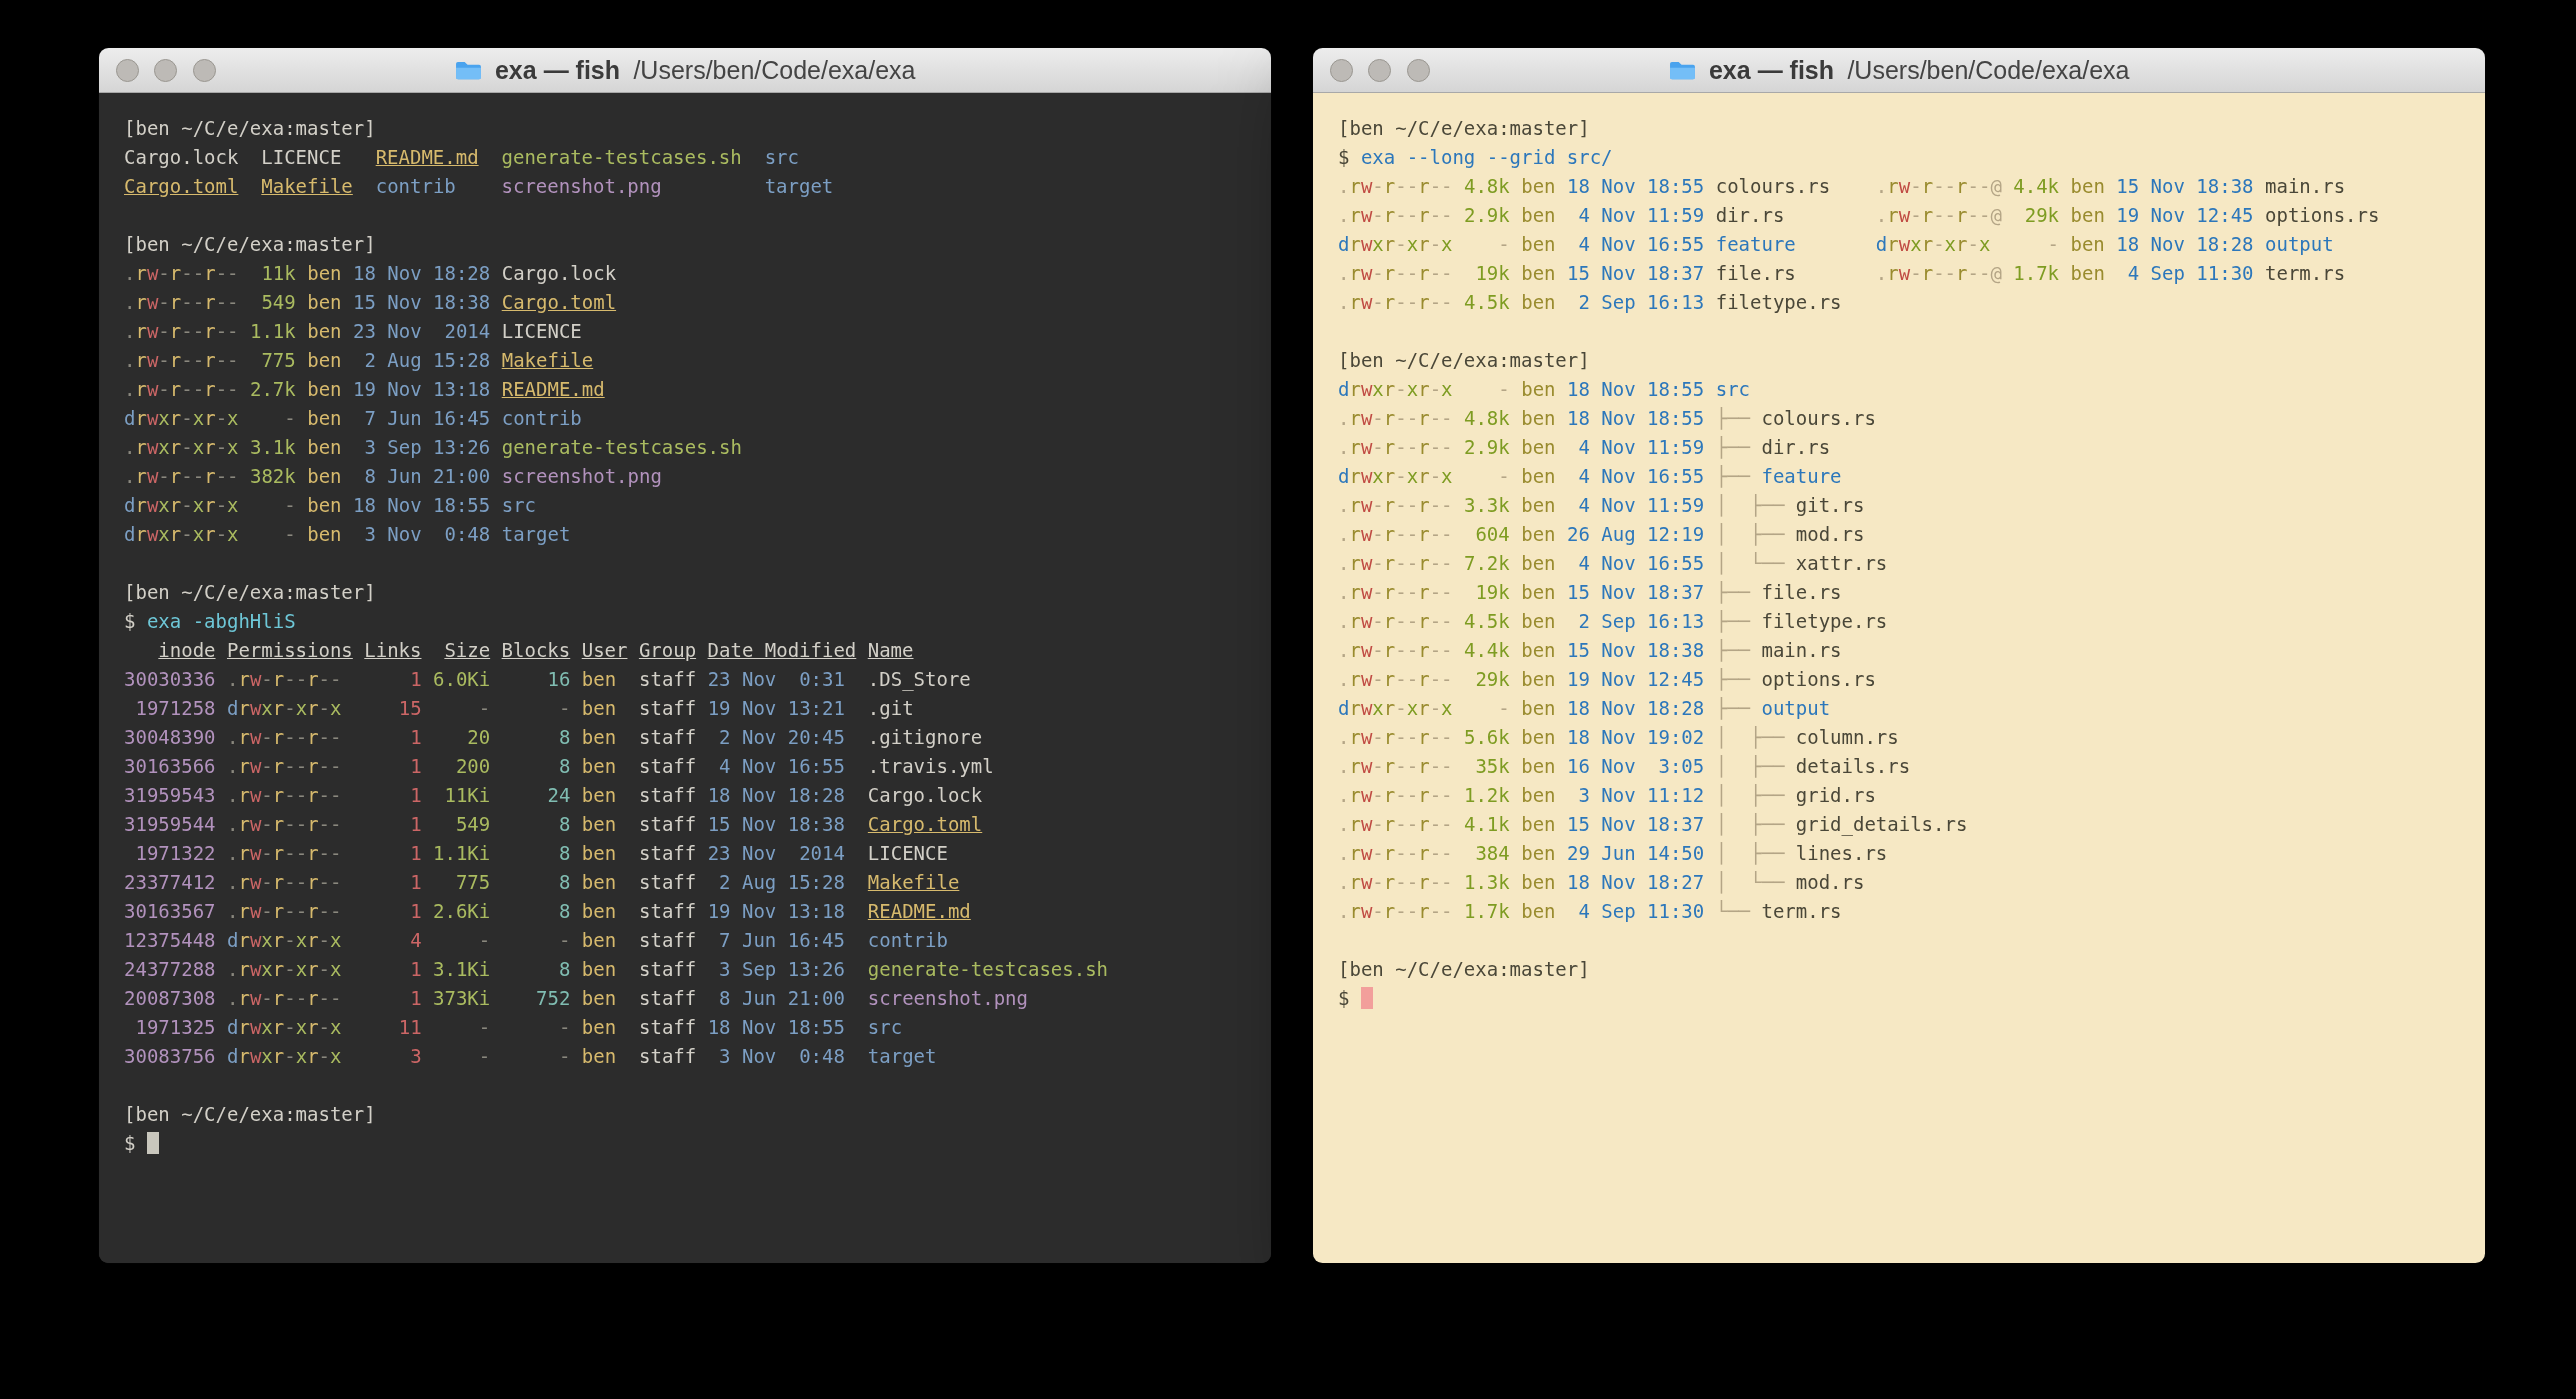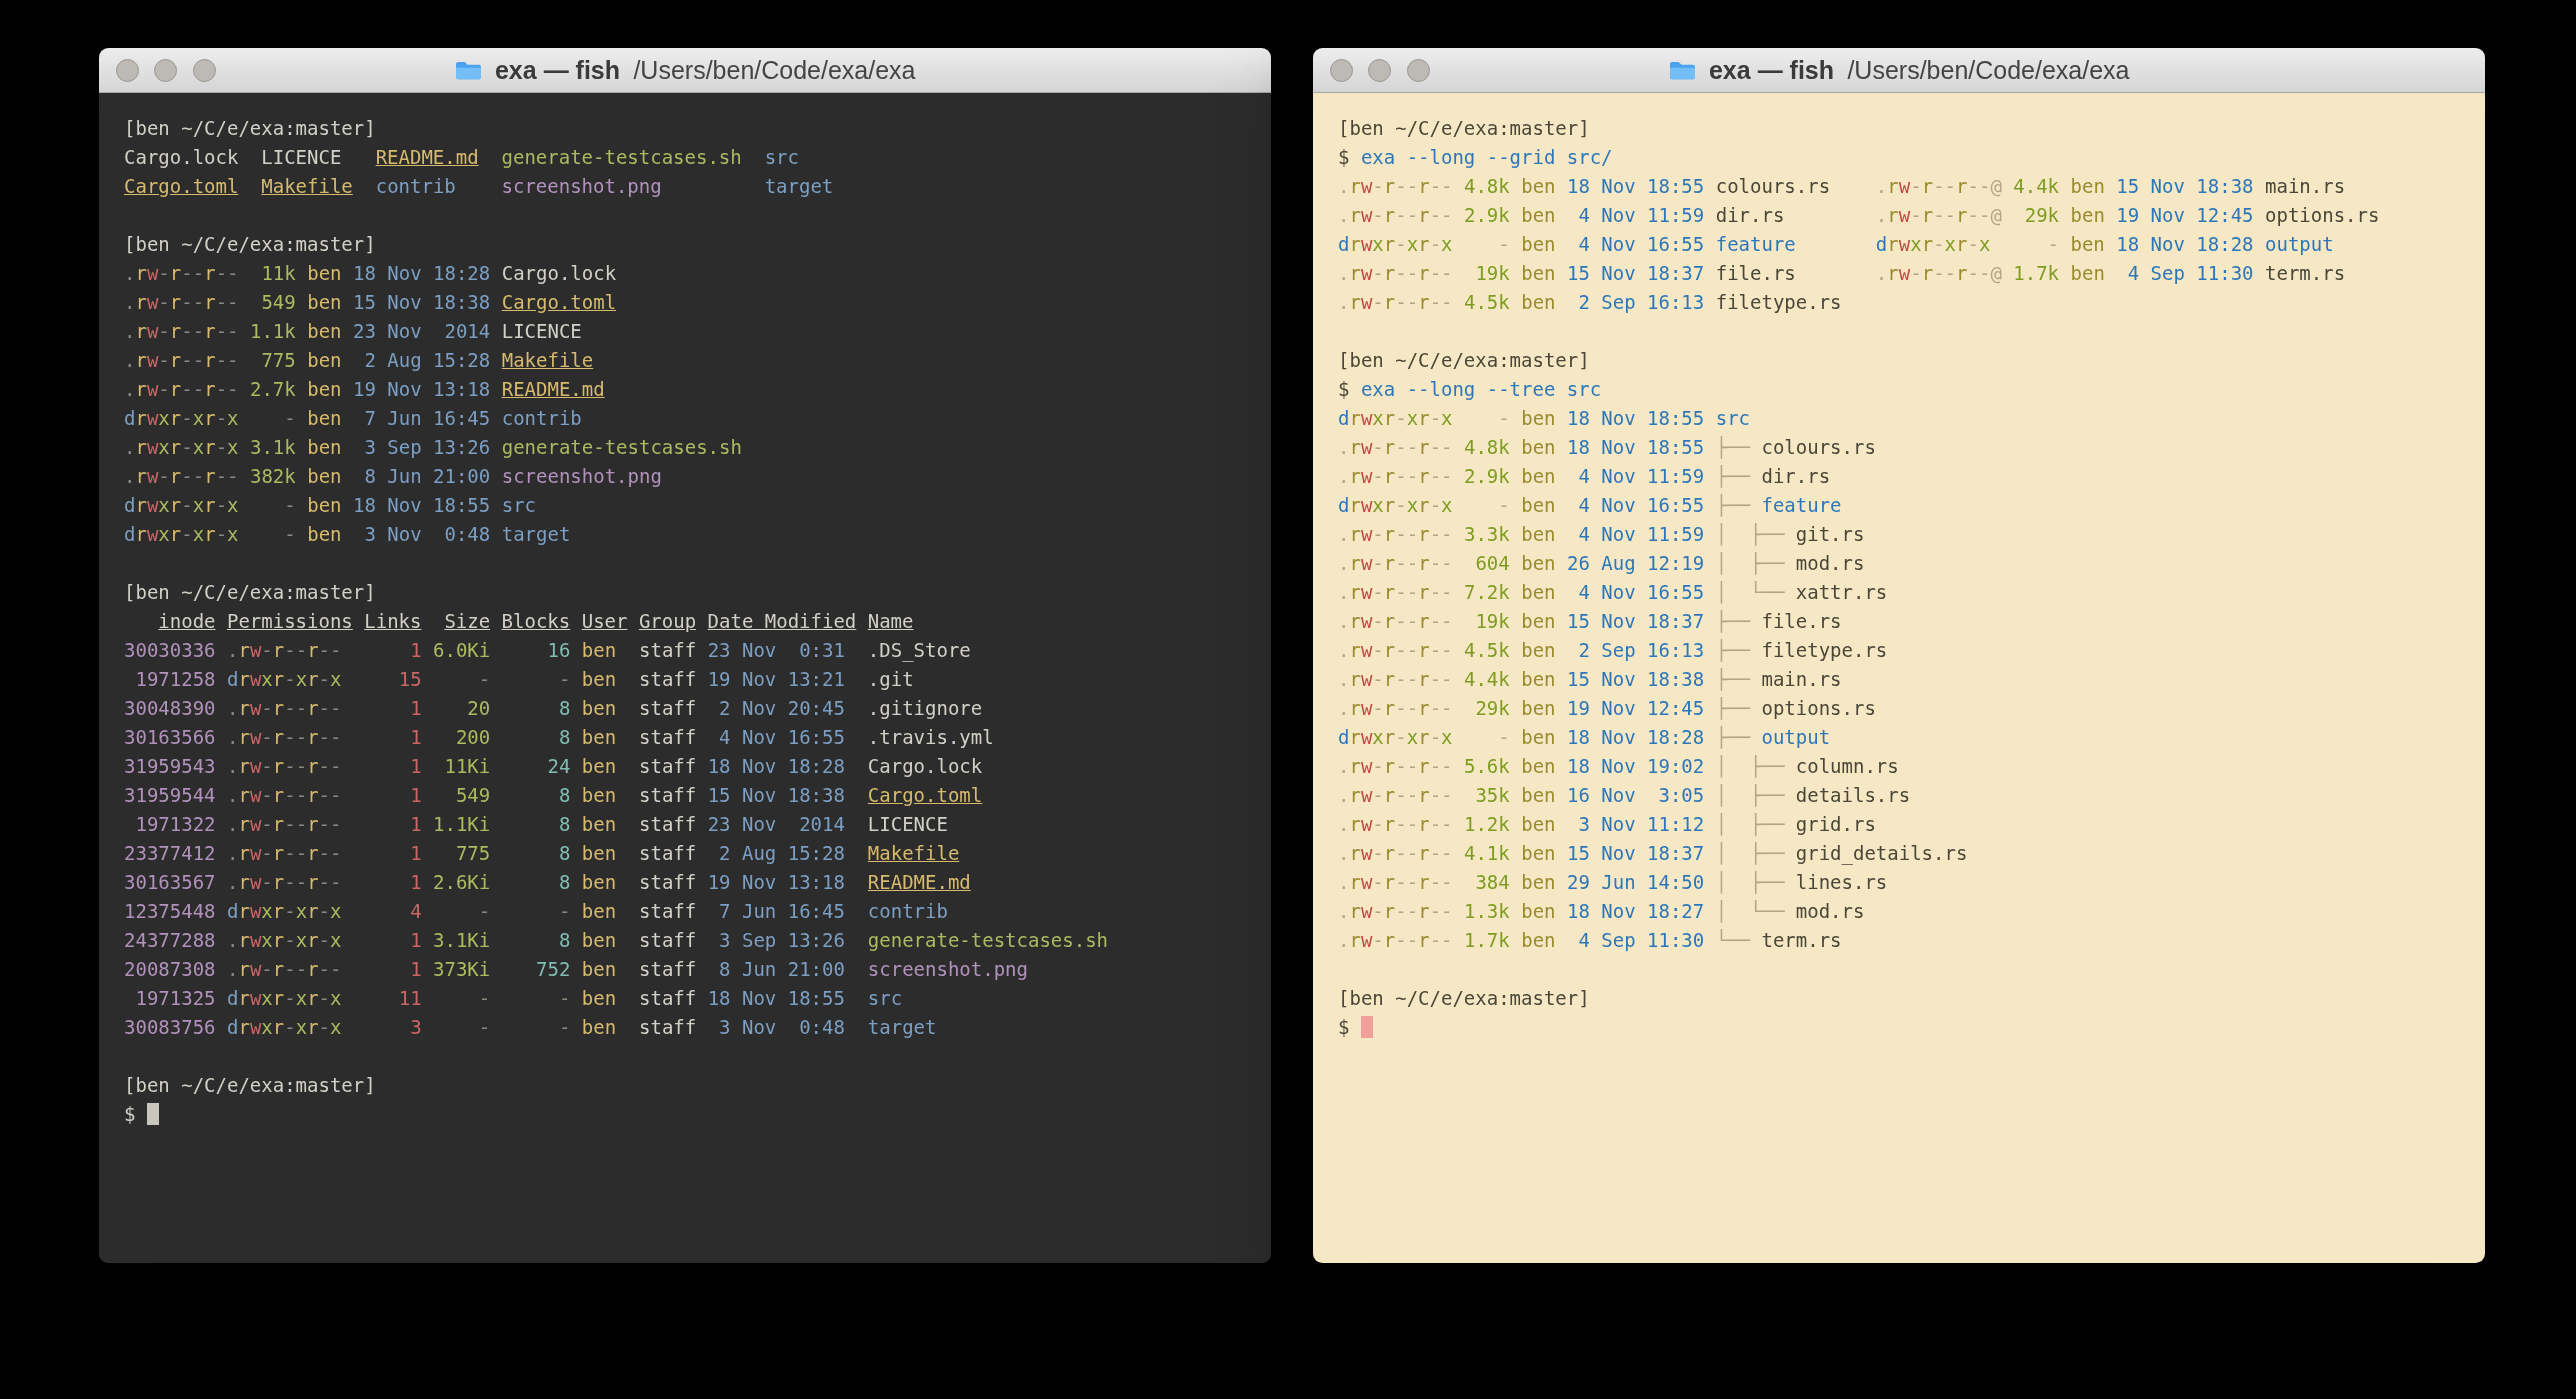--- a/index.html
+++ b/index.html
@@ -91,20 +91,21 @@
       <div class="tline"><span style="color: rgb(138, 136, 126);">.</span><span style="color: rgb(215, 186, 109);">r</span><span style="color: rgb(204, 102, 102);">w</span><span style="color: rgb(138, 136, 126);">-</span><span style="color: rgb(215, 186, 109);">r</span><span style="color: rgb(138, 136, 126);">-</span><span style="color: rgb(138, 136, 126);">-</span><span style="color: rgb(215, 186, 109);">r</span><span style="color: rgb(138, 136, 126);">-</span><span style="color: rgb(138, 136, 126);">-</span><span style="color: rgb(170, 187, 96);"> 1.1k</span><span style="color: rgb(211, 208, 200);"> </span><span style="color: rgb(215, 186, 109);">ben</span><span style="color: rgb(211, 208, 200);"> </span><span style="color: rgb(124, 159, 196);">23 Nov  2014</span><span style="color: rgb(211, 208, 200);"> </span><span style="color: rgb(211, 208, 200);">LICENCE</span></div>
       <div class="tline"><span style="color: rgb(138, 136, 126);">.</span><span style="color: rgb(215, 186, 109);">r</span><span style="color: rgb(204, 102, 102);">w</span><span style="color: rgb(138, 136, 126);">-</span><span style="color: rgb(215, 186, 109);">r</span><span style="color: rgb(138, 136, 126);">-</span><span style="color: rgb(138, 136, 126);">-</span><span style="color: rgb(215, 186, 109);">r</span><span style="color: rgb(138, 136, 126);">-</span><span style="color: rgb(138, 136, 126);">-</span><span style="color: rgb(170, 187, 96);">  775</span><span style="color: rgb(211, 208, 200);"> </span><span style="color: rgb(215, 186, 109);">ben</span><span style="color: rgb(211, 208, 200);"> </span><span style="color: rgb(124, 159, 196);"> 2 Aug 15:28</span><span style="color: rgb(211, 208, 200);"> </span><span style="color: rgb(215, 186, 109); text-decoration: underline;">Makefile</span></div>
       <div class="tline"><span style="color: rgb(138, 136, 126);">.</span><span style="color: rgb(215, 186, 109);">r</span><span style="color: rgb(204, 102, 102);">w</span><span style="color: rgb(138, 136, 126);">-</span><span style="color: rgb(215, 186, 109);">r</span><span style="color: rgb(138, 136, 126);">-</span><span style="color: rgb(138, 136, 126);">-</span><span style="color: rgb(215, 186, 109);">r</span><span style="color: rgb(138, 136, 126);">-</span><span style="color: rgb(138, 136, 126);">-</span><span style="color: rgb(170, 187, 96);"> 2.7k</span><span style="color: rgb(211, 208, 200);"> </span><span style="color: rgb(215, 186, 109);">ben</span><span style="color: rgb(211, 208, 200);"> </span><span style="color: rgb(124, 159, 196);">19 Nov 13:18</span><span style="color: rgb(211, 208, 200);"> </span><span style="color: rgb(215, 186, 109); text-decoration: underline;">README.md</span></div>
       <div class="tline"><span style="color: rgb(124, 159, 196);">d</span><span style="color: rgb(215, 186, 109);">r</span><span style="color: rgb(204, 102, 102);">w</span><span style="color: rgb(170, 187, 96);">x</span><span style="color: rgb(215, 186, 109);">r</span><span style="color: rgb(138, 136, 126);">-</span><span style="color: rgb(170, 187, 96);">x</span><span style="color: rgb(215, 186, 109);">r</span><span style="color: rgb(138, 136, 126);">-</span><span style="color: rgb(170, 187, 96);">x</span><span style="color: rgb(138, 136, 126);">    -</span><span style="color: rgb(211, 208, 200);"> </span><span style="color: rgb(215, 186, 109);">ben</span><span style="color: rgb(211, 208, 200);"> </span><span style="color: rgb(124, 159, 196);"> 7 Jun 16:45</span><span style="color: rgb(211, 208, 200);"> </span><span style="color: rgb(124, 159, 196);">contrib</span></div>
       <div class="tline"><span style="color: rgb(138, 136, 126);">.</span><span style="color: rgb(215, 186, 109);">r</span><span style="color: rgb(204, 102, 102);">w</span><span style="color: rgb(170, 187, 96);">x</span><span style="color: rgb(215, 186, 109);">r</span><span style="color: rgb(138, 136, 126);">-</span><span style="color: rgb(170, 187, 96);">x</span><span style="color: rgb(215, 186, 109);">r</span><span style="color: rgb(138, 136, 126);">-</span><span style="color: rgb(170, 187, 96);">x</span><span style="color: rgb(170, 187, 96);"> 3.1k</span><span style="color: rgb(211, 208, 200);"> </span><span style="color: rgb(215, 186, 109);">ben</span><span style="color: rgb(211, 208, 200);"> </span><span style="color: rgb(124, 159, 196);"> 3 Sep 13:26</span><span style="color: rgb(211, 208, 200);"> </span><span style="color: rgb(170, 187, 96);">generate-testcases.sh</span></div>
       <div class="tline"><span style="color: rgb(138, 136, 126);">.</span><span style="color: rgb(215, 186, 109);">r</span><span style="color: rgb(204, 102, 102);">w</span><span style="color: rgb(138, 136, 126);">-</span><span style="color: rgb(215, 186, 109);">r</span><span style="color: rgb(138, 136, 126);">-</span><span style="color: rgb(138, 136, 126);">-</span><span style="color: rgb(215, 186, 109);">r</span><span style="color: rgb(138, 136, 126);">-</span><span style="color: rgb(138, 136, 126);">-</span><span style="color: rgb(170, 187, 96);"> 382k</span><span style="color: rgb(211, 208, 200);"> </span><span style="color: rgb(215, 186, 109);">ben</span><span style="color: rgb(211, 208, 200);"> </span><span style="color: rgb(124, 159, 196);"> 8 Jun 21:00</span><span style="color: rgb(211, 208, 200);"> </span><span style="color: rgb(178, 146, 189);">screenshot.png</span></div>
       <div class="tline"><span style="color: rgb(124, 159, 196);">d</span><span style="color: rgb(215, 186, 109);">r</span><span style="color: rgb(204, 102, 102);">w</span><span style="color: rgb(170, 187, 96);">x</span><span style="color: rgb(215, 186, 109);">r</span><span style="color: rgb(138, 136, 126);">-</span><span style="color: rgb(170, 187, 96);">x</span><span style="color: rgb(215, 186, 109);">r</span><span style="color: rgb(138, 136, 126);">-</span><span style="color: rgb(170, 187, 96);">x</span><span style="color: rgb(138, 136, 126);">    -</span><span style="color: rgb(211, 208, 200);"> </span><span style="color: rgb(215, 186, 109);">ben</span><span style="color: rgb(211, 208, 200);"> </span><span style="color: rgb(124, 159, 196);">18 Nov 18:55</span><span style="color: rgb(211, 208, 200);"> </span><span style="color: rgb(124, 159, 196);">src</span></div>
       <div class="tline"><span style="color: rgb(124, 159, 196);">d</span><span style="color: rgb(215, 186, 109);">r</span><span style="color: rgb(204, 102, 102);">w</span><span style="color: rgb(170, 187, 96);">x</span><span style="color: rgb(215, 186, 109);">r</span><span style="color: rgb(138, 136, 126);">-</span><span style="color: rgb(170, 187, 96);">x</span><span style="color: rgb(215, 186, 109);">r</span><span style="color: rgb(138, 136, 126);">-</span><span style="color: rgb(170, 187, 96);">x</span><span style="color: rgb(138, 136, 126);">    -</span><span style="color: rgb(211, 208, 200);"> </span><span style="color: rgb(215, 186, 109);">ben</span><span style="color: rgb(211, 208, 200);"> </span><span style="color: rgb(124, 159, 196);"> 3 Nov  0:48</span><span style="color: rgb(211, 208, 200);"> </span><span style="color: rgb(124, 159, 196);">target</span></div>
       <div class="tline">&nbsp;</div>
       <div class="tline"><span style="color: rgb(211, 208, 200);">[ben ~/C/e/exa:master]</span></div>
+      <div class="tline"><span style="color: rgb(211, 208, 200);">$ </span><span style="color: rgb(110, 199, 215);">exa -abghHliS</span></div>
       <div class="tline"><span style="color: rgb(211, 208, 200);">   </span><span style="color: rgb(211, 208, 200); text-decoration: underline;">inode</span><span style="color: rgb(211, 208, 200);"> </span><span style="color: rgb(211, 208, 200); text-decoration: underline;">Permissions</span><span style="color: rgb(211, 208, 200);"> </span><span style="color: rgb(211, 208, 200); text-decoration: underline;">Links</span><span style="color: rgb(211, 208, 200);">  </span><span style="color: rgb(211, 208, 200); text-decoration: underline;">Size</span><span style="color: rgb(211, 208, 200);"> </span><span style="color: rgb(211, 208, 200); text-decoration: underline;">Blocks</span><span style="color: rgb(211, 208, 200);"> </span><span style="color: rgb(211, 208, 200); text-decoration: underline;">User</span><span style="color: rgb(211, 208, 200);"> </span><span style="color: rgb(211, 208, 200); text-decoration: underline;">Group</span><span style="color: rgb(211, 208, 200);"> </span><span style="color: rgb(211, 208, 200); text-decoration: underline;">Date Modified</span><span style="color: rgb(211, 208, 200);"> </span><span style="color: rgb(211, 208, 200); text-decoration: underline;">Name</span></div>
       <div class="tline"><span style="color: rgb(178, 146, 189);">30030336</span><span style="color: rgb(211, 208, 200);"> </span><span style="color: rgb(138, 136, 126);">.</span><span style="color: rgb(215, 186, 109);">r</span><span style="color: rgb(204, 102, 102);">w</span><span style="color: rgb(138, 136, 126);">-</span><span style="color: rgb(215, 186, 109);">r</span><span style="color: rgb(138, 136, 126);">-</span><span style="color: rgb(138, 136, 126);">-</span><span style="color: rgb(215, 186, 109);">r</span><span style="color: rgb(138, 136, 126);">-</span><span style="color: rgb(138, 136, 126);">-</span><span style="color: rgb(211, 208, 200);">  </span><span style="color: rgb(204, 102, 102);">    1</span><span style="color: rgb(211, 208, 200);"> </span><span style="color: rgb(170, 187, 96);">6.0Ki</span><span style="color: rgb(211, 208, 200);"> </span><span style="color: rgb(128, 189, 178);">    16</span><span style="color: rgb(211, 208, 200);"> </span><span style="color: rgb(215, 186, 109);">ben</span><span style="color: rgb(211, 208, 200);">  </span><span style="color: rgb(211, 208, 200);">staff</span><span style="color: rgb(211, 208, 200);"> </span><span style="color: rgb(124, 159, 196);">23 Nov  0:31</span><span style="color: rgb(211, 208, 200);">  </span><span style="color: rgb(211, 208, 200);">.DS_Store</span></div>
       <div class="tline"><span style="color: rgb(178, 146, 189);"> 1971258</span><span style="color: rgb(211, 208, 200);"> </span><span style="color: rgb(124, 159, 196);">d</span><span style="color: rgb(215, 186, 109);">r</span><span style="color: rgb(204, 102, 102);">w</span><span style="color: rgb(170, 187, 96);">x</span><span style="color: rgb(215, 186, 109);">r</span><span style="color: rgb(138, 136, 126);">-</span><span style="color: rgb(170, 187, 96);">x</span><span style="color: rgb(215, 186, 109);">r</span><span style="color: rgb(138, 136, 126);">-</span><span style="color: rgb(170, 187, 96);">x</span><span style="color: rgb(211, 208, 200);">  </span><span style="color: rgb(204, 102, 102);">   15</span><span style="color: rgb(211, 208, 200);"> </span><span style="color: rgb(138, 136, 126);">    -</span><span style="color: rgb(211, 208, 200);"> </span><span style="color: rgb(138, 136, 126);">     -</span><span style="color: rgb(211, 208, 200);"> </span><span style="color: rgb(215, 186, 109);">ben</span><span style="color: rgb(211, 208, 200);">  </span><span style="color: rgb(211, 208, 200);">staff</span><span style="color: rgb(211, 208, 200);"> </span><span style="color: rgb(124, 159, 196);">19 Nov 13:21</span><span style="color: rgb(211, 208, 200);">  </span><span style="color: rgb(211, 208, 200);">.git</span></div>
       <div class="tline"><span style="color: rgb(178, 146, 189);">30048390</span><span style="color: rgb(211, 208, 200);"> </span><span style="color: rgb(138, 136, 126);">.</span><span style="color: rgb(215, 186, 109);">r</span><span style="color: rgb(204, 102, 102);">w</span><span style="color: rgb(138, 136, 126);">-</span><span style="color: rgb(215, 186, 109);">r</span><span style="color: rgb(138, 136, 126);">-</span><span style="color: rgb(138, 136, 126);">-</span><span style="color: rgb(215, 186, 109);">r</span><span style="color: rgb(138, 136, 126);">-</span><span style="color: rgb(138, 136, 126);">-</span><span style="color: rgb(211, 208, 200);">  </span><span style="color: rgb(204, 102, 102);">    1</span><span style="color: rgb(211, 208, 200);"> </span><span style="color: rgb(170, 187, 96);">   20</span><span style="color: rgb(211, 208, 200);"> </span><span style="color: rgb(128, 189, 178);">     8</span><span style="color: rgb(211, 208, 200);"> </span><span style="color: rgb(215, 186, 109);">ben</span><span style="color: rgb(211, 208, 200);">  </span><span style="color: rgb(211, 208, 200);">staff</span><span style="color: rgb(211, 208, 200);"> </span><span style="color: rgb(124, 159, 196);"> 2 Nov 20:45</span><span style="color: rgb(211, 208, 200);">  </span><span style="color: rgb(211, 208, 200);">.gitignore</span></div>
       <div class="tline"><span style="color: rgb(178, 146, 189);">30163566</span><span style="color: rgb(211, 208, 200);"> </span><span style="color: rgb(138, 136, 126);">.</span><span style="color: rgb(215, 186, 109);">r</span><span style="color: rgb(204, 102, 102);">w</span><span style="color: rgb(138, 136, 126);">-</span><span style="color: rgb(215, 186, 109);">r</span><span style="color: rgb(138, 136, 126);">-</span><span style="color: rgb(138, 136, 126);">-</span><span style="color: rgb(215, 186, 109);">r</span><span style="color: rgb(138, 136, 126);">-</span><span style="color: rgb(138, 136, 126);">-</span><span style="color: rgb(211, 208, 200);">  </span><span style="color: rgb(204, 102, 102);">    1</span><span style="color: rgb(211, 208, 200);"> </span><span style="color: rgb(170, 187, 96);">  200</span><span style="color: rgb(211, 208, 200);"> </span><span style="color: rgb(128, 189, 178);">     8</span><span style="color: rgb(211, 208, 200);"> </span><span style="color: rgb(215, 186, 109);">ben</span><span style="color: rgb(211, 208, 200);">  </span><span style="color: rgb(211, 208, 200);">staff</span><span style="color: rgb(211, 208, 200);"> </span><span style="color: rgb(124, 159, 196);"> 4 Nov 16:55</span><span style="color: rgb(211, 208, 200);">  </span><span style="color: rgb(211, 208, 200);">.travis.yml</span></div>
       <div class="tline"><span style="color: rgb(178, 146, 189);">31959543</span><span style="color: rgb(211, 208, 200);"> </span><span style="color: rgb(138, 136, 126);">.</span><span style="color: rgb(215, 186, 109);">r</span><span style="color: rgb(204, 102, 102);">w</span><span style="color: rgb(138, 136, 126);">-</span><span style="color: rgb(215, 186, 109);">r</span><span style="color: rgb(138, 136, 126);">-</span><span style="color: rgb(138, 136, 126);">-</span><span style="color: rgb(215, 186, 109);">r</span><span style="color: rgb(138, 136, 126);">-</span><span style="color: rgb(138, 136, 126);">-</span><span style="color: rgb(211, 208, 200);">  </span><span style="color: rgb(204, 102, 102);">    1</span><span style="color: rgb(211, 208, 200);"> </span><span style="color: rgb(170, 187, 96);"> 11Ki</span><span style="color: rgb(211, 208, 200);"> </span><span style="color: rgb(128, 189, 178);">    24</span><span style="color: rgb(211, 208, 200);"> </span><span style="color: rgb(215, 186, 109);">ben</span><span style="color: rgb(211, 208, 200);">  </span><span style="color: rgb(211, 208, 200);">staff</span><span style="color: rgb(211, 208, 200);"> </span><span style="color: rgb(124, 159, 196);">18 Nov 18:28</span><span style="color: rgb(211, 208, 200);">  </span><span style="color: rgb(211, 208, 200);">Cargo.lock</span></div>
       <div class="tline"><span style="color: rgb(178, 146, 189);">31959544</span><span style="color: rgb(211, 208, 200);"> </span><span style="color: rgb(138, 136, 126);">.</span><span style="color: rgb(215, 186, 109);">r</span><span style="color: rgb(204, 102, 102);">w</span><span style="color: rgb(138, 136, 126);">-</span><span style="color: rgb(215, 186, 109);">r</span><span style="color: rgb(138, 136, 126);">-</span><span style="color: rgb(138, 136, 126);">-</span><span style="color: rgb(215, 186, 109);">r</span><span style="color: rgb(138, 136, 126);">-</span><span style="color: rgb(138, 136, 126);">-</span><span style="color: rgb(211, 208, 200);">  </span><span style="color: rgb(204, 102, 102);">    1</span><span style="color: rgb(211, 208, 200);"> </span><span style="color: rgb(170, 187, 96);">  549</span><span style="color: rgb(211, 208, 200);"> </span><span style="color: rgb(128, 189, 178);">     8</span><span style="color: rgb(211, 208, 200);"> </span><span style="color: rgb(215, 186, 109);">ben</span><span style="color: rgb(211, 208, 200);">  </span><span style="color: rgb(211, 208, 200);">staff</span><span style="color: rgb(211, 208, 200);"> </span><span style="color: rgb(124, 159, 196);">15 Nov 18:38</span><span style="color: rgb(211, 208, 200);">  </span><span style="color: rgb(215, 186, 109); text-decoration: underline;">Cargo.toml</span></div>
       <div class="tline"><span style="color: rgb(178, 146, 189);"> 1971322</span><span style="color: rgb(211, 208, 200);"> </span><span style="color: rgb(138, 136, 126);">.</span><span style="color: rgb(215, 186, 109);">r</span><span style="color: rgb(204, 102, 102);">w</span><span style="color: rgb(138, 136, 126);">-</span><span style="color: rgb(215, 186, 109);">r</span><span style="color: rgb(138, 136, 126);">-</span><span style="color: rgb(138, 136, 126);">-</span><span style="color: rgb(215, 186, 109);">r</span><span style="color: rgb(138, 136, 126);">-</span><span style="color: rgb(138, 136, 126);">-</span><span style="color: rgb(211, 208, 200);">  </span><span style="color: rgb(204, 102, 102);">    1</span><span style="color: rgb(211, 208, 200);"> </span><span style="color: rgb(170, 187, 96);">1.1Ki</span><span style="color: rgb(211, 208, 200);"> </span><span style="color: rgb(128, 189, 178);">     8</span><span style="color: rgb(211, 208, 200);"> </span><span style="color: rgb(215, 186, 109);">ben</span><span style="color: rgb(211, 208, 200);">  </span><span style="color: rgb(211, 208, 200);">staff</span><span style="color: rgb(211, 208, 200);"> </span><span style="color: rgb(124, 159, 196);">23 Nov  2014</span><span style="color: rgb(211, 208, 200);">  </span><span style="color: rgb(211, 208, 200);">LICENCE</span></div>
       <div class="tline"><span style="color: rgb(178, 146, 189);">23377412</span><span style="color: rgb(211, 208, 200);"> </span><span style="color: rgb(138, 136, 126);">.</span><span style="color: rgb(215, 186, 109);">r</span><span style="color: rgb(204, 102, 102);">w</span><span style="color: rgb(138, 136, 126);">-</span><span style="color: rgb(215, 186, 109);">r</span><span style="color: rgb(138, 136, 126);">-</span><span style="color: rgb(138, 136, 126);">-</span><span style="color: rgb(215, 186, 109);">r</span><span style="color: rgb(138, 136, 126);">-</span><span style="color: rgb(138, 136, 126);">-</span><span style="color: rgb(211, 208, 200);">  </span><span style="color: rgb(204, 102, 102);">    1</span><span style="color: rgb(211, 208, 200);"> </span><span style="color: rgb(170, 187, 96);">  775</span><span style="color: rgb(211, 208, 200);"> </span><span style="color: rgb(128, 189, 178);">     8</span><span style="color: rgb(211, 208, 200);"> </span><span style="color: rgb(215, 186, 109);">ben</span><span style="color: rgb(211, 208, 200);">  </span><span style="color: rgb(211, 208, 200);">staff</span><span style="color: rgb(211, 208, 200);"> </span><span style="color: rgb(124, 159, 196);"> 2 Aug 15:28</span><span style="color: rgb(211, 208, 200);">  </span><span style="color: rgb(215, 186, 109); text-decoration: underline;">Makefile</span></div>
       <div class="tline"><span style="color: rgb(178, 146, 189);">30163567</span><span style="color: rgb(211, 208, 200);"> </span><span style="color: rgb(138, 136, 126);">.</span><span style="color: rgb(215, 186, 109);">r</span><span style="color: rgb(204, 102, 102);">w</span><span style="color: rgb(138, 136, 126);">-</span><span style="color: rgb(215, 186, 109);">r</span><span style="color: rgb(138, 136, 126);">-</span><span style="color: rgb(138, 136, 126);">-</span><span style="color: rgb(215, 186, 109);">r</span><span style="color: rgb(138, 136, 126);">-</span><span style="color: rgb(138, 136, 126);">-</span><span style="color: rgb(211, 208, 200);">  </span><span style="color: rgb(204, 102, 102);">    1</span><span style="color: rgb(211, 208, 200);"> </span><span style="color: rgb(170, 187, 96);">2.6Ki</span><span style="color: rgb(211, 208, 200);"> </span><span style="color: rgb(128, 189, 178);">     8</span><span style="color: rgb(211, 208, 200);"> </span><span style="color: rgb(215, 186, 109);">ben</span><span style="color: rgb(211, 208, 200);">  </span><span style="color: rgb(211, 208, 200);">staff</span><span style="color: rgb(211, 208, 200);"> </span><span style="color: rgb(124, 159, 196);">19 Nov 13:18</span><span style="color: rgb(211, 208, 200);">  </span><span style="color: rgb(215, 186, 109); text-decoration: underline;">README.md</span></div>
@@ -138,21 +139,20 @@
   <div class="terminal-body" style="background: rgb(246, 232, 196); color: rgb(74, 71, 56);">
       <div class="tline"><span style="color: rgb(74, 71, 56);">[ben ~/C/e/exa:master]</span></div>
       <div class="tline"><span style="color: rgb(74, 71, 56);">$ </span><span style="color: rgb(44, 119, 187);">exa --long --grid src/</span></div>
       <div class="tline"><span style="color: rgb(180, 165, 134);">.</span><span style="color: rgb(153, 139, 46);">r</span><span style="color: rgb(192, 75, 67);">w</span><span style="color: rgb(180, 165, 134);">-</span><span style="color: rgb(153, 139, 46);">r</span><span style="color: rgb(180, 165, 134);">-</span><span style="color: rgb(180, 165, 134);">-</span><span style="color: rgb(153, 139, 46);">r</span><span style="color: rgb(180, 165, 134);">-</span><span style="color: rgb(180, 165, 134);">-</span><span style="color: rgb(126, 156, 34);"> 4.8k</span><span style="color: rgb(74, 71, 56);"> </span><span style="color: rgb(153, 139, 46);">ben</span><span style="color: rgb(74, 71, 56);"> </span><span style="color: rgb(44, 119, 187);">18 Nov 18:55</span><span style="color: rgb(74, 71, 56);"> </span><span style="color: rgb(74, 71, 56);">colours.rs</span><span style="color: rgb(74, 71, 56);">    </span><span style="color: rgb(180, 165, 134);">.</span><span style="color: rgb(153, 139, 46);">r</span><span style="color: rgb(192, 75, 67);">w</span><span style="color: rgb(180, 165, 134);">-</span><span style="color: rgb(153, 139, 46);">r</span><span style="color: rgb(180, 165, 134);">-</span><span style="color: rgb(180, 165, 134);">-</span><span style="color: rgb(153, 139, 46);">r</span><span style="color: rgb(180, 165, 134);">-</span><span style="color: rgb(180, 165, 134);">-</span><span style="color: rgb(180, 165, 134);">@</span><span style="color: rgb(126, 156, 34);"> 4.4k</span><span style="color: rgb(74, 71, 56);"> </span><span style="color: rgb(153, 139, 46);">ben</span><span style="color: rgb(74, 71, 56);"> </span><span style="color: rgb(44, 119, 187);">15 Nov 18:38</span><span style="color: rgb(74, 71, 56);"> </span><span style="color: rgb(74, 71, 56);">main.rs</span></div>
       <div class="tline"><span style="color: rgb(180, 165, 134);">.</span><span style="color: rgb(153, 139, 46);">r</span><span style="color: rgb(192, 75, 67);">w</span><span style="color: rgb(180, 165, 134);">-</span><span style="color: rgb(153, 139, 46);">r</span><span style="color: rgb(180, 165, 134);">-</span><span style="color: rgb(180, 165, 134);">-</span><span style="color: rgb(153, 139, 46);">r</span><span style="color: rgb(180, 165, 134);">-</span><span style="color: rgb(180, 165, 134);">-</span><span style="color: rgb(126, 156, 34);"> 2.9k</span><span style="color: rgb(74, 71, 56);"> </span><span style="color: rgb(153, 139, 46);">ben</span><span style="color: rgb(74, 71, 56);"> </span><span style="color: rgb(44, 119, 187);"> 4 Nov 11:59</span><span style="color: rgb(74, 71, 56);"> </span><span style="color: rgb(74, 71, 56);">dir.rs</span><span style="color: rgb(74, 71, 56);">        </span><span style="color: rgb(180, 165, 134);">.</span><span style="color: rgb(153, 139, 46);">r</span><span style="color: rgb(192, 75, 67);">w</span><span style="color: rgb(180, 165, 134);">-</span><span style="color: rgb(153, 139, 46);">r</span><span style="color: rgb(180, 165, 134);">-</span><span style="color: rgb(180, 165, 134);">-</span><span style="color: rgb(153, 139, 46);">r</span><span style="color: rgb(180, 165, 134);">-</span><span style="color: rgb(180, 165, 134);">-</span><span style="color: rgb(180, 165, 134);">@</span><span style="color: rgb(126, 156, 34);">  29k</span><span style="color: rgb(74, 71, 56);"> </span><span style="color: rgb(153, 139, 46);">ben</span><span style="color: rgb(74, 71, 56);"> </span><span style="color: rgb(44, 119, 187);">19 Nov 12:45</span><span style="color: rgb(74, 71, 56);"> </span><span style="color: rgb(74, 71, 56);">options.rs</span></div>
       <div class="tline"><span style="color: rgb(44, 119, 187);">d</span><span style="color: rgb(153, 139, 46);">r</span><span style="color: rgb(192, 75, 67);">w</span><span style="color: rgb(126, 156, 34);">x</span><span style="color: rgb(153, 139, 46);">r</span><span style="color: rgb(180, 165, 134);">-</span><span style="color: rgb(126, 156, 34);">x</span><span style="color: rgb(153, 139, 46);">r</span><span style="color: rgb(180, 165, 134);">-</span><span style="color: rgb(126, 156, 34);">x</span><span style="color: rgb(180, 165, 134);">    -</span><span style="color: rgb(74, 71, 56);"> </span><span style="color: rgb(153, 139, 46);">ben</span><span style="color: rgb(74, 71, 56);"> </span><span style="color: rgb(44, 119, 187);"> 4 Nov 16:55</span><span style="color: rgb(74, 71, 56);"> </span><span style="color: rgb(44, 119, 187);">feature</span><span style="color: rgb(74, 71, 56);">       </span><span style="color: rgb(44, 119, 187);">d</span><span style="color: rgb(153, 139, 46);">r</span><span style="color: rgb(192, 75, 67);">w</span><span style="color: rgb(126, 156, 34);">x</span><span style="color: rgb(153, 139, 46);">r</span><span style="color: rgb(180, 165, 134);">-</span><span style="color: rgb(126, 156, 34);">x</span><span style="color: rgb(153, 139, 46);">r</span><span style="color: rgb(180, 165, 134);">-</span><span style="color: rgb(126, 156, 34);">x</span><span style="color: rgb(180, 165, 134);">     -</span><span style="color: rgb(74, 71, 56);"> </span><span style="color: rgb(153, 139, 46);">ben</span><span style="color: rgb(74, 71, 56);"> </span><span style="color: rgb(44, 119, 187);">18 Nov 18:28</span><span style="color: rgb(74, 71, 56);"> </span><span style="color: rgb(44, 119, 187);">output</span></div>
       <div class="tline"><span style="color: rgb(180, 165, 134);">.</span><span style="color: rgb(153, 139, 46);">r</span><span style="color: rgb(192, 75, 67);">w</span><span style="color: rgb(180, 165, 134);">-</span><span style="color: rgb(153, 139, 46);">r</span><span style="color: rgb(180, 165, 134);">-</span><span style="color: rgb(180, 165, 134);">-</span><span style="color: rgb(153, 139, 46);">r</span><span style="color: rgb(180, 165, 134);">-</span><span style="color: rgb(180, 165, 134);">-</span><span style="color: rgb(126, 156, 34);">  19k</span><span style="color: rgb(74, 71, 56);"> </span><span style="color: rgb(153, 139, 46);">ben</span><span style="color: rgb(74, 71, 56);"> </span><span style="color: rgb(44, 119, 187);">15 Nov 18:37</span><span style="color: rgb(74, 71, 56);"> </span><span style="color: rgb(74, 71, 56);">file.rs</span><span style="color: rgb(74, 71, 56);">       </span><span style="color: rgb(180, 165, 134);">.</span><span style="color: rgb(153, 139, 46);">r</span><span style="color: rgb(192, 75, 67);">w</span><span style="color: rgb(180, 165, 134);">-</span><span style="color: rgb(153, 139, 46);">r</span><span style="color: rgb(180, 165, 134);">-</span><span style="color: rgb(180, 165, 134);">-</span><span style="color: rgb(153, 139, 46);">r</span><span style="color: rgb(180, 165, 134);">-</span><span style="color: rgb(180, 165, 134);">-</span><span style="color: rgb(180, 165, 134);">@</span><span style="color: rgb(126, 156, 34);"> 1.7k</span><span style="color: rgb(74, 71, 56);"> </span><span style="color: rgb(153, 139, 46);">ben</span><span style="color: rgb(74, 71, 56);"> </span><span style="color: rgb(44, 119, 187);"> 4 Sep 11:30</span><span style="color: rgb(74, 71, 56);"> </span><span style="color: rgb(74, 71, 56);">term.rs</span></div>
       <div class="tline"><span style="color: rgb(180, 165, 134);">.</span><span style="color: rgb(153, 139, 46);">r</span><span style="color: rgb(192, 75, 67);">w</span><span style="color: rgb(180, 165, 134);">-</span><span style="color: rgb(153, 139, 46);">r</span><span style="color: rgb(180, 165, 134);">-</span><span style="color: rgb(180, 165, 134);">-</span><span style="color: rgb(153, 139, 46);">r</span><span style="color: rgb(180, 165, 134);">-</span><span style="color: rgb(180, 165, 134);">-</span><span style="color: rgb(126, 156, 34);"> 4.5k</span><span style="color: rgb(74, 71, 56);"> </span><span style="color: rgb(153, 139, 46);">ben</span><span style="color: rgb(74, 71, 56);"> </span><span style="color: rgb(44, 119, 187);"> 2 Sep 16:13</span><span style="color: rgb(74, 71, 56);"> </span><span style="color: rgb(74, 71, 56);">filetype.rs</span></div>
       <div class="tline">&nbsp;</div>
       <div class="tline"><span style="color: rgb(74, 71, 56);">[ben ~/C/e/exa:master]</span></div>
-      <div class="tline"><span style="color: rgb(74, 71, 56);">$ </span><span style="color: rgb(44, 119, 187);">exa --long --tree src</span></div>
       <div class="tline"><span style="color: rgb(44, 119, 187);">d</span><span style="color: rgb(153, 139, 46);">r</span><span style="color: rgb(192, 75, 67);">w</span><span style="color: rgb(126, 156, 34);">x</span><span style="color: rgb(153, 139, 46);">r</span><span style="color: rgb(180, 165, 134);">-</span><span style="color: rgb(126, 156, 34);">x</span><span style="color: rgb(153, 139, 46);">r</span><span style="color: rgb(180, 165, 134);">-</span><span style="color: rgb(126, 156, 34);">x</span><span style="color: rgb(180, 165, 134);">    -</span><span style="color: rgb(74, 71, 56);"> </span><span style="color: rgb(153, 139, 46);">ben</span><span style="color: rgb(74, 71, 56);"> </span><span style="color: rgb(44, 119, 187);">18 Nov 18:55</span><span style="color: rgb(74, 71, 56);"> </span><span style="color: rgb(44, 119, 187);">src</span></div>
       <div class="tline"><span style="color: rgb(180, 165, 134);">.</span><span style="color: rgb(153, 139, 46);">r</span><span style="color: rgb(192, 75, 67);">w</span><span style="color: rgb(180, 165, 134);">-</span><span style="color: rgb(153, 139, 46);">r</span><span style="color: rgb(180, 165, 134);">-</span><span style="color: rgb(180, 165, 134);">-</span><span style="color: rgb(153, 139, 46);">r</span><span style="color: rgb(180, 165, 134);">-</span><span style="color: rgb(180, 165, 134);">-</span><span style="color: rgb(126, 156, 34);"> 4.8k</span><span style="color: rgb(74, 71, 56);"> </span><span style="color: rgb(153, 139, 46);">ben</span><span style="color: rgb(74, 71, 56);"> </span><span style="color: rgb(44, 119, 187);">18 Nov 18:55</span><span style="color: rgb(74, 71, 56);"> </span><span style="color: rgb(180, 165, 134);">├── </span><span style="color: rgb(74, 71, 56);">colours.rs</span></div>
       <div class="tline"><span style="color: rgb(180, 165, 134);">.</span><span style="color: rgb(153, 139, 46);">r</span><span style="color: rgb(192, 75, 67);">w</span><span style="color: rgb(180, 165, 134);">-</span><span style="color: rgb(153, 139, 46);">r</span><span style="color: rgb(180, 165, 134);">-</span><span style="color: rgb(180, 165, 134);">-</span><span style="color: rgb(153, 139, 46);">r</span><span style="color: rgb(180, 165, 134);">-</span><span style="color: rgb(180, 165, 134);">-</span><span style="color: rgb(126, 156, 34);"> 2.9k</span><span style="color: rgb(74, 71, 56);"> </span><span style="color: rgb(153, 139, 46);">ben</span><span style="color: rgb(74, 71, 56);"> </span><span style="color: rgb(44, 119, 187);"> 4 Nov 11:59</span><span style="color: rgb(74, 71, 56);"> </span><span style="color: rgb(180, 165, 134);">├── </span><span style="color: rgb(74, 71, 56);">dir.rs</span></div>
       <div class="tline"><span style="color: rgb(44, 119, 187);">d</span><span style="color: rgb(153, 139, 46);">r</span><span style="color: rgb(192, 75, 67);">w</span><span style="color: rgb(126, 156, 34);">x</span><span style="color: rgb(153, 139, 46);">r</span><span style="color: rgb(180, 165, 134);">-</span><span style="color: rgb(126, 156, 34);">x</span><span style="color: rgb(153, 139, 46);">r</span><span style="color: rgb(180, 165, 134);">-</span><span style="color: rgb(126, 156, 34);">x</span><span style="color: rgb(180, 165, 134);">    -</span><span style="color: rgb(74, 71, 56);"> </span><span style="color: rgb(153, 139, 46);">ben</span><span style="color: rgb(74, 71, 56);"> </span><span style="color: rgb(44, 119, 187);"> 4 Nov 16:55</span><span style="color: rgb(74, 71, 56);"> </span><span style="color: rgb(180, 165, 134);">├── </span><span style="color: rgb(44, 119, 187);">feature</span></div>
       <div class="tline"><span style="color: rgb(180, 165, 134);">.</span><span style="color: rgb(153, 139, 46);">r</span><span style="color: rgb(192, 75, 67);">w</span><span style="color: rgb(180, 165, 134);">-</span><span style="color: rgb(153, 139, 46);">r</span><span style="color: rgb(180, 165, 134);">-</span><span style="color: rgb(180, 165, 134);">-</span><span style="color: rgb(153, 139, 46);">r</span><span style="color: rgb(180, 165, 134);">-</span><span style="color: rgb(180, 165, 134);">-</span><span style="color: rgb(126, 156, 34);"> 3.3k</span><span style="color: rgb(74, 71, 56);"> </span><span style="color: rgb(153, 139, 46);">ben</span><span style="color: rgb(74, 71, 56);"> </span><span style="color: rgb(44, 119, 187);"> 4 Nov 11:59</span><span style="color: rgb(74, 71, 56);"> </span><span style="color: rgb(180, 165, 134);">│  ├── </span><span style="color: rgb(74, 71, 56);">git.rs</span></div>
       <div class="tline"><span style="color: rgb(180, 165, 134);">.</span><span style="color: rgb(153, 139, 46);">r</span><span style="color: rgb(192, 75, 67);">w</span><span style="color: rgb(180, 165, 134);">-</span><span style="color: rgb(153, 139, 46);">r</span><span style="color: rgb(180, 165, 134);">-</span><span style="color: rgb(180, 165, 134);">-</span><span style="color: rgb(153, 139, 46);">r</span><span style="color: rgb(180, 165, 134);">-</span><span style="color: rgb(180, 165, 134);">-</span><span style="color: rgb(126, 156, 34);">  604</span><span style="color: rgb(74, 71, 56);"> </span><span style="color: rgb(153, 139, 46);">ben</span><span style="color: rgb(74, 71, 56);"> </span><span style="color: rgb(44, 119, 187);">26 Aug 12:19</span><span style="color: rgb(74, 71, 56);"> </span><span style="color: rgb(180, 165, 134);">│  ├── </span><span style="color: rgb(74, 71, 56);">mod.rs</span></div>
       <div class="tline"><span style="color: rgb(180, 165, 134);">.</span><span style="color: rgb(153, 139, 46);">r</span><span style="color: rgb(192, 75, 67);">w</span><span style="color: rgb(180, 165, 134);">-</span><span style="color: rgb(153, 139, 46);">r</span><span style="color: rgb(180, 165, 134);">-</span><span style="color: rgb(180, 165, 134);">-</span><span style="color: rgb(153, 139, 46);">r</span><span style="color: rgb(180, 165, 134);">-</span><span style="color: rgb(180, 165, 134);">-</span><span style="color: rgb(126, 156, 34);"> 7.2k</span><span style="color: rgb(74, 71, 56);"> </span><span style="color: rgb(153, 139, 46);">ben</span><span style="color: rgb(74, 71, 56);"> </span><span style="color: rgb(44, 119, 187);"> 4 Nov 16:55</span><span style="color: rgb(74, 71, 56);"> </span><span style="color: rgb(180, 165, 134);">│  └── </span><span style="color: rgb(74, 71, 56);">xattr.rs</span></div>
       <div class="tline"><span style="color: rgb(180, 165, 134);">.</span><span style="color: rgb(153, 139, 46);">r</span><span style="color: rgb(192, 75, 67);">w</span><span style="color: rgb(180, 165, 134);">-</span><span style="color: rgb(153, 139, 46);">r</span><span style="color: rgb(180, 165, 134);">-</span><span style="color: rgb(180, 165, 134);">-</span><span style="color: rgb(153, 139, 46);">r</span><span style="color: rgb(180, 165, 134);">-</span><span style="color: rgb(180, 165, 134);">-</span><span style="color: rgb(126, 156, 34);">  19k</span><span style="color: rgb(74, 71, 56);"> </span><span style="color: rgb(153, 139, 46);">ben</span><span style="color: rgb(74, 71, 56);"> </span><span style="color: rgb(44, 119, 187);">15 Nov 18:37</span><span style="color: rgb(74, 71, 56);"> </span><span style="color: rgb(180, 165, 134);">├── </span><span style="color: rgb(74, 71, 56);">file.rs</span></div>
       <div class="tline"><span style="color: rgb(180, 165, 134);">.</span><span style="color: rgb(153, 139, 46);">r</span><span style="color: rgb(192, 75, 67);">w</span><span style="color: rgb(180, 165, 134);">-</span><span style="color: rgb(153, 139, 46);">r</span><span style="color: rgb(180, 165, 134);">-</span><span style="color: rgb(180, 165, 134);">-</span><span style="color: rgb(153, 139, 46);">r</span><span style="color: rgb(180, 165, 134);">-</span><span style="color: rgb(180, 165, 134);">-</span><span style="color: rgb(126, 156, 34);"> 4.5k</span><span style="color: rgb(74, 71, 56);"> </span><span style="color: rgb(153, 139, 46);">ben</span><span style="color: rgb(74, 71, 56);"> </span><span style="color: rgb(44, 119, 187);"> 2 Sep 16:13</span><span style="color: rgb(74, 71, 56);"> </span><span style="color: rgb(180, 165, 134);">├── </span><span style="color: rgb(74, 71, 56);">filetype.rs</span></div>
       <div class="tline"><span style="color: rgb(180, 165, 134);">.</span><span style="color: rgb(153, 139, 46);">r</span><span style="color: rgb(192, 75, 67);">w</span><span style="color: rgb(180, 165, 134);">-</span><span style="color: rgb(153, 139, 46);">r</span><span style="color: rgb(180, 165, 134);">-</span><span style="color: rgb(180, 165, 134);">-</span><span style="color: rgb(153, 139, 46);">r</span><span style="color: rgb(180, 165, 134);">-</span><span style="color: rgb(180, 165, 134);">-</span><span style="color: rgb(126, 156, 34);"> 4.4k</span><span style="color: rgb(74, 71, 56);"> </span><span style="color: rgb(153, 139, 46);">ben</span><span style="color: rgb(74, 71, 56);"> </span><span style="color: rgb(44, 119, 187);">15 Nov 18:38</span><span style="color: rgb(74, 71, 56);"> </span><span style="color: rgb(180, 165, 134);">├── </span><span style="color: rgb(74, 71, 56);">main.rs</span></div>

